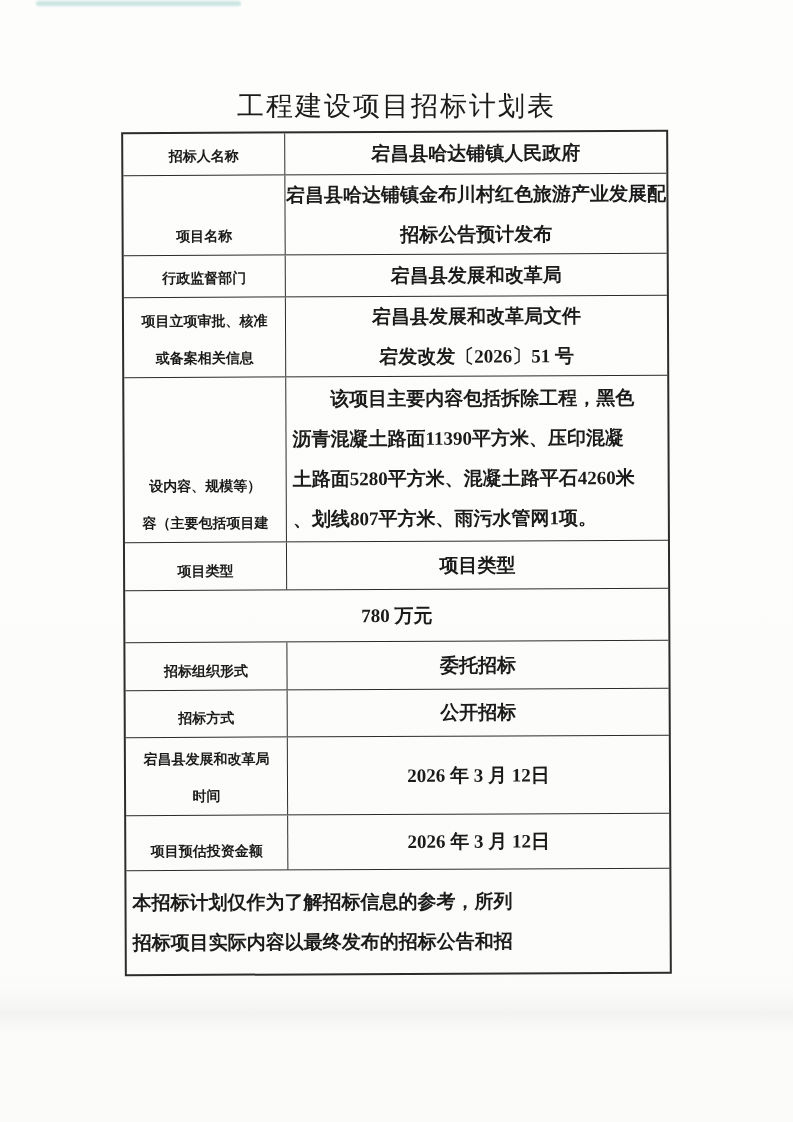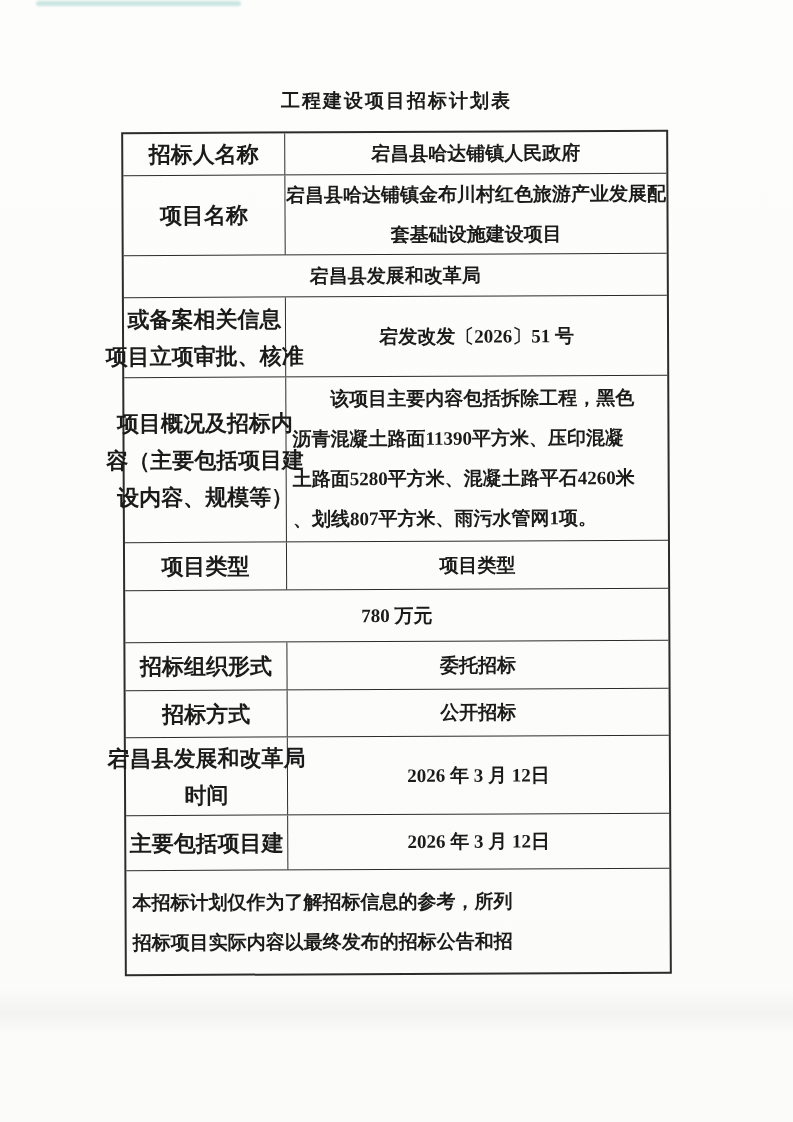--- a/index.html
+++ b/index.html
@@ -23,45 +23,45 @@
     border-radius: 3px; filter: blur(1px);
   }
   .artifact-band {
     position: absolute; top: 988px; left: 0; width: 100%; height: 46px;
     background: linear-gradient(180deg, rgba(90,90,90,0.00), rgba(90,90,90,0.05) 55%, rgba(90,90,90,0.00));
   }
   .doc-title {
     position: absolute;
     top: 88px; left: 0; width: 100%;
     text-align: center;
-    font-size: 19px;
-    font-weight: 700;
+    font-size: 27px;
+    font-weight: 400;
     letter-spacing: 2px;
   }
   .bid-table {
     position: absolute;
     left: 123px; top: 131px;
     width: 547px;
     border: 2px solid #2c2c2c;
     transform: rotate(-0.25deg);
     background: transparent;
   }
   .t-row {
     display: flex;
     border-bottom: 1.5px solid #2c2c2c;
   }
   .t-row:last-child { border-bottom: none; }
   .c-label {
     width: 162px;
     flex: 0 0 162px;
     border-right: 1.6px solid #2c2c2c;
     display: flex; flex-direction: column;
-    justify-content: center; align-items: center;
+    justify-content: flex-end; align-items: center;
     text-align: center;
-    font-size: 22px;
+    font-size: 14px;
     font-weight: 600;
   }
   .c-value {
     flex: 1;
     display: flex; flex-direction: column;
     justify-content: center; align-items: center;
     text-align: center;
     font-size: 19px;
     font-weight: 600;
     overflow: hidden;
@@ -102,45 +102,48 @@
         <div class="line">宕昌县哈达铺镇人民政府</div>
       </div>
     </div>
 
     <div class="t-row h80">
       <div class="c-label">
         <div class="line">项目名称</div>
       </div>
       <div class="c-value">
         <div class="line">宕昌县哈达铺镇金布川村红色旅游产业发展配</div>
-        <div class="line">套基础设施建设项目</div>
+        <div class="line">招标公告预计发布</div>
       </div>
     </div>
 
     <div class="t-row h42">
+      <div class="c-label">
+        <div class="line">行政监督部门</div>
+      </div>
       <div class="c-value">
         <div class="line">宕昌县发展和改革局</div>
       </div>
     </div>
 
     <div class="t-row h80">
       <div class="c-label">
+        <div class="line">项目立项审批、核准</div>
         <div class="line">或备案相关信息</div>
-        <div class="line">项目立项审批、核准</div>
-      </div>
-      <div class="c-value">
+      </div>
+      <div class="c-value">
+        <div class="line">宕昌县发展和改革局文件</div>
         <div class="line">宕发改发〔2026〕51 号</div>
       </div>
     </div>
 
     <div class="t-row h165">
       <div class="c-label">
-        <div class="line">项目概况及招标内</div>
+        <div class="line">设内容、规模等）</div>
         <div class="line">容（主要包括项目建</div>
-        <div class="line">设内容、规模等）</div>
       </div>
       <div class="c-value para">
         <div class="line indent">该项目主要内容包括拆除工程，黑色</div>
         <div class="line">沥青混凝土路面11390平方米、压印混凝</div>
         <div class="line">土路面5280平方米、混凝土路平石4260米</div>
         <div class="line">、划线807平方米、雨污水管网1项。</div>
       </div>
     </div>
 
     <div class="t-row h48">
@@ -181,21 +184,21 @@
         <div class="line">宕昌县发展和改革局</div>
         <div class="line">时间</div>
       </div>
       <div class="c-value">
         <div class="line">2026 年 3 月 12日</div>
       </div>
     </div>
 
     <div class="t-row h55">
       <div class="c-label">
-        <div class="line">主要包括项目建</div>
+        <div class="line">项目预估投资金额</div>
       </div>
       <div class="c-value">
         <div class="line">2026 年 3 月 12日</div>
       </div>
     </div>
 
     <div class="t-row h103">
       <div class="c-value para">
         <div class="line">本招标计划仅作为了解招标信息的参考，所列</div>
         <div class="line">招标项目实际内容以最终发布的招标公告和招</div>

